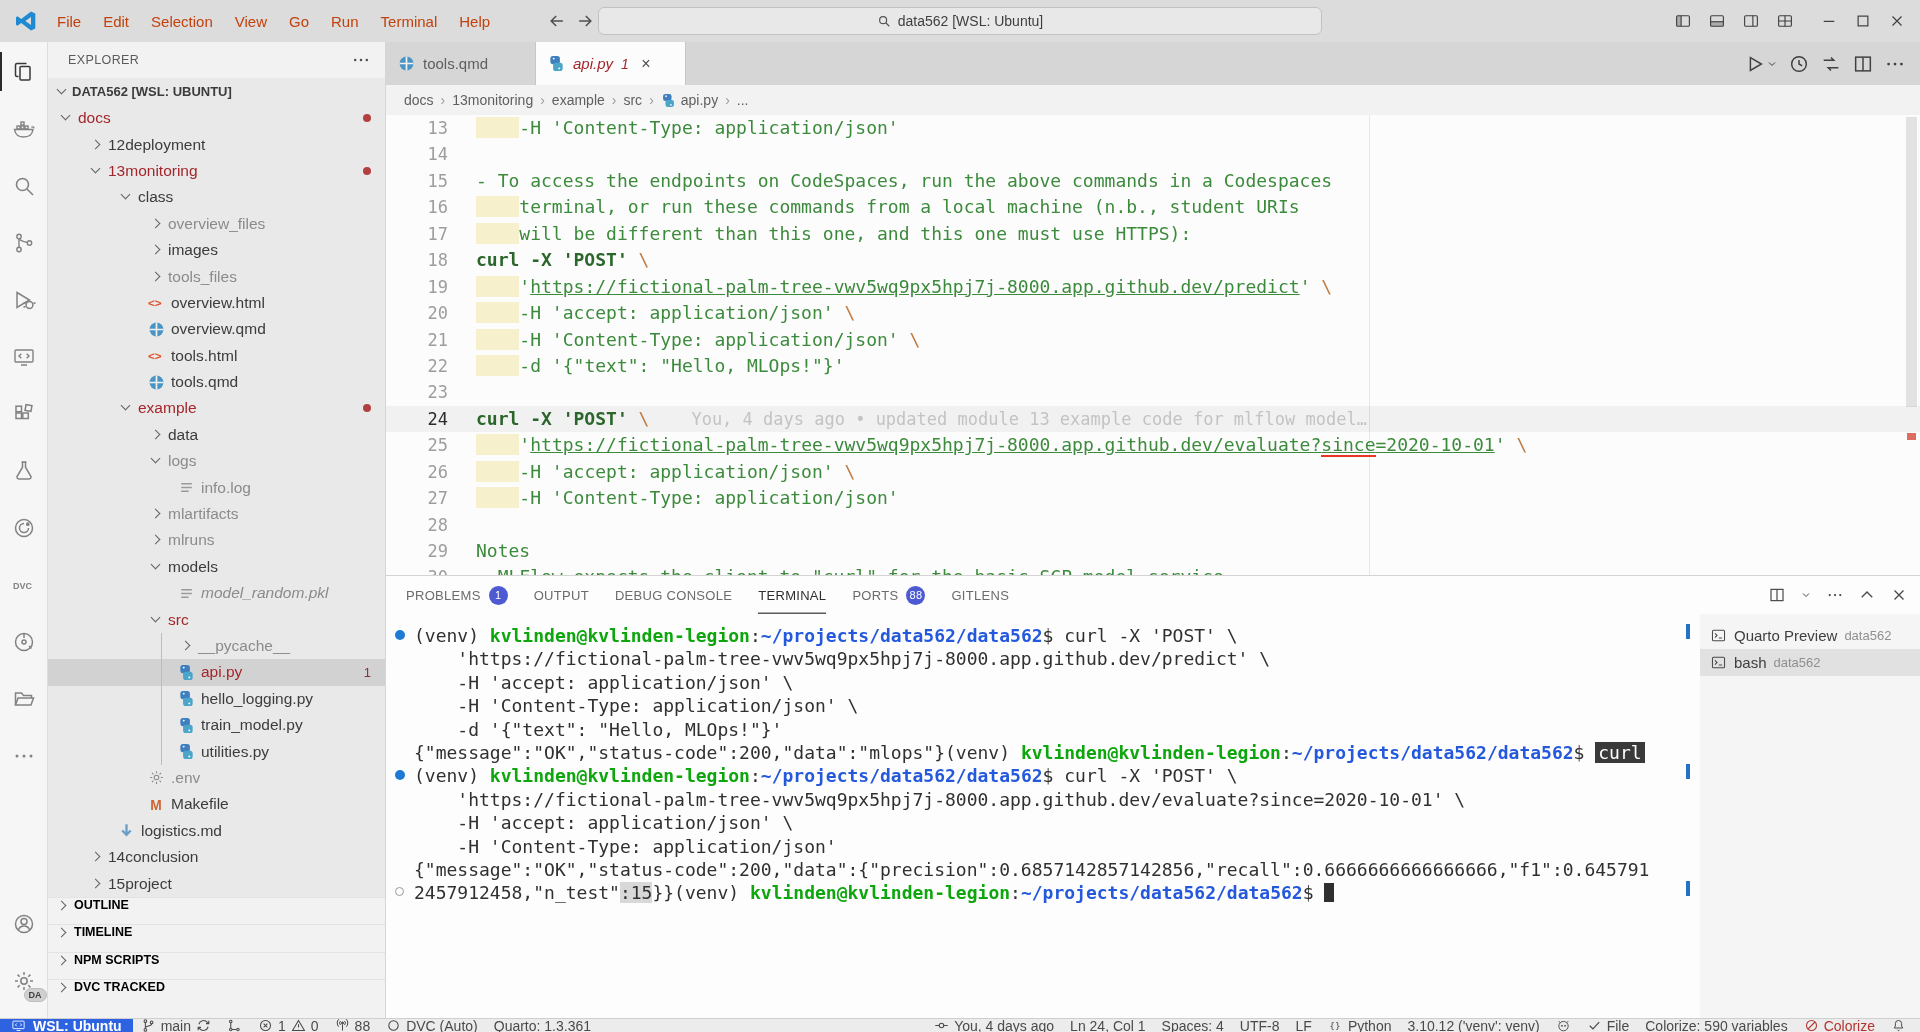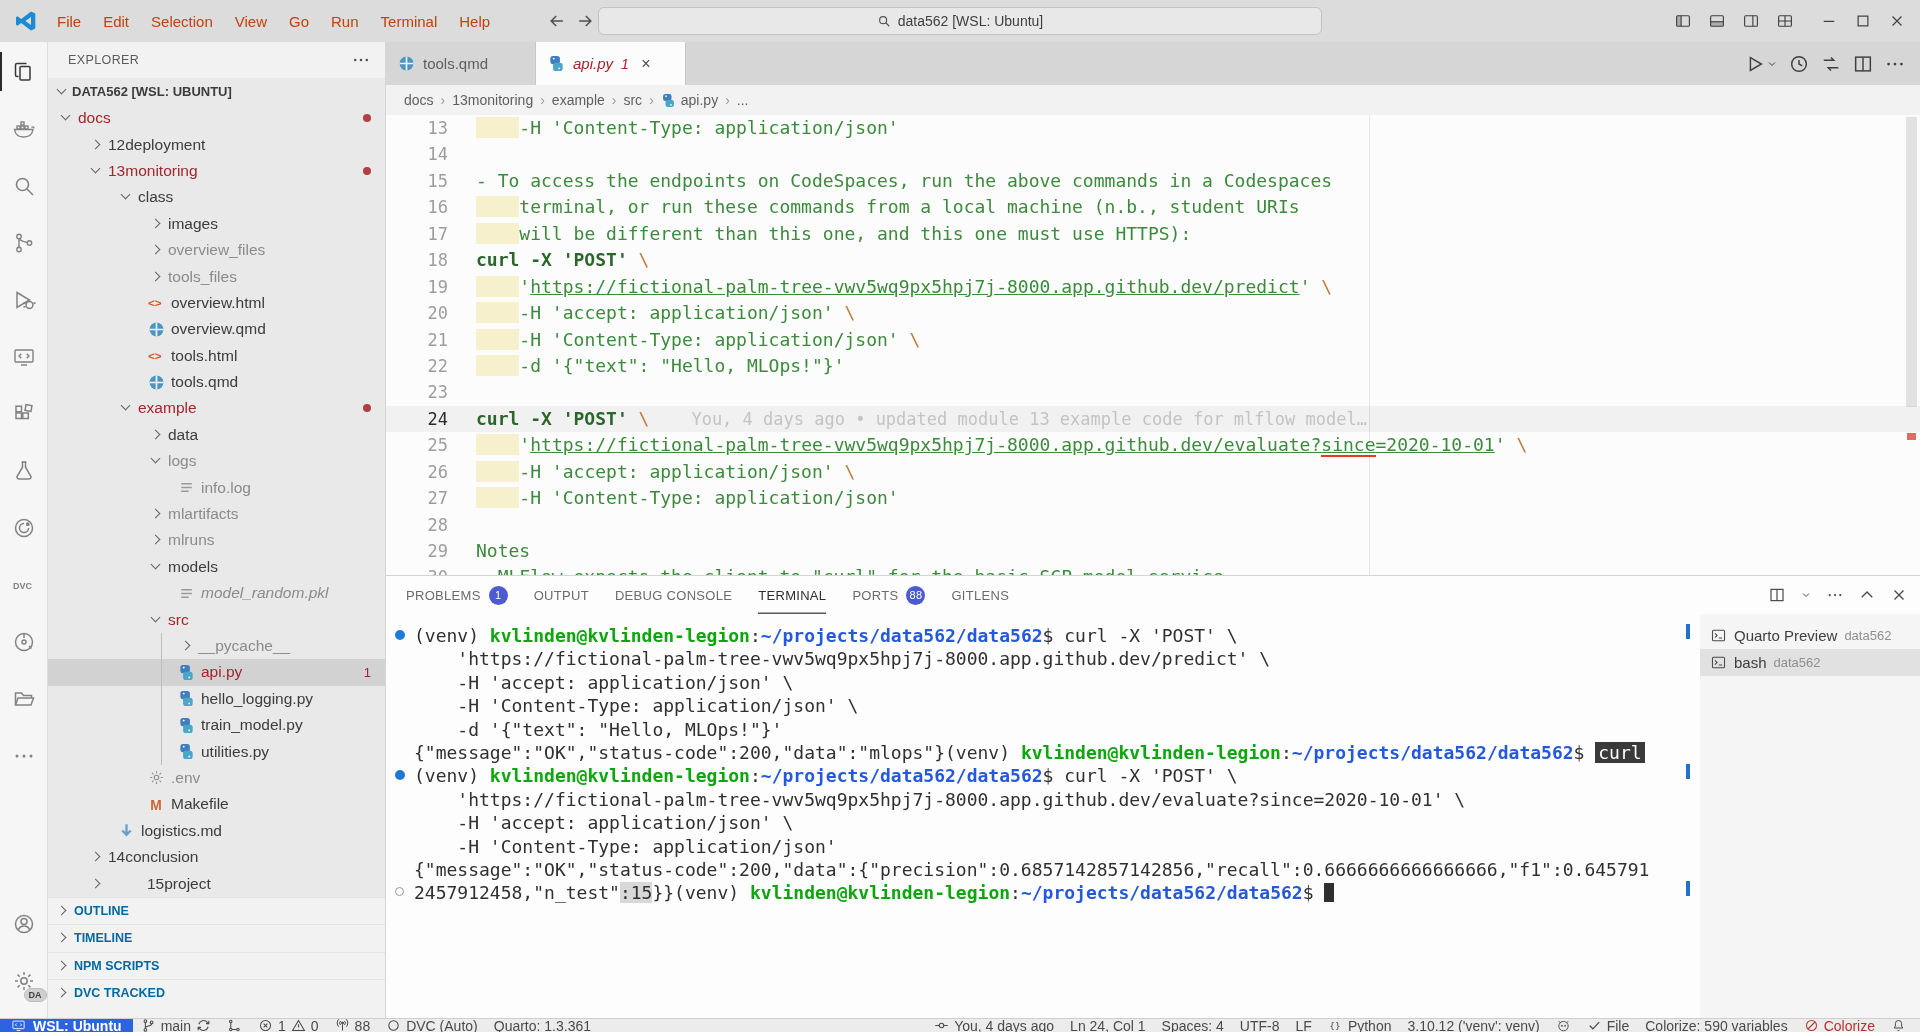--- a/index.html
+++ b/index.html
@@ -47,21 +47,21 @@
   .chev.right { transform:rotate(-45deg); }
   .chev.down { transform:rotate(45deg); top:2px; }
   .row .ficon { width:17px; height:17px; margin-right:6px; font-size:13px; display:inline-flex; align-items:center; justify-content:center; }
   .row.mod, .row.mod .lbl { color:#a4262c; }
   .row.ign, .row.ign .lbl { color:#8b8b8b; }
   .row .badge-dot { margin-left:auto; margin-right:14px; width:8px; height:8px; border-radius:50%; background:#b24040; }
   .row .badge-num { margin-left:auto; margin-right:14px; font-size:13px; color:#8f3033; }
   .root-row { font-weight:bold; font-size:13px; color:#3b3b3b; height:27px; display:flex; align-items:center; padding-left:6px; }
   .root-row .twist { width:16px; height:16px; position:relative; margin-right:2px; }
   .guide { position:absolute; width:1px; background:#bdbdbd; left:113px; }
-  .sections .srow { height:27.5px; display:flex; align-items:center; font-weight:bold; font-size:12.5px; color:#0369a1; padding-left:6px; border-top:1px solid #e3e3e3; }
+  .sections .srow { height:27.5px; display:flex; align-items:flex-start; font-weight:bold; font-size:12.5px; color:#000000; padding-left:6px; border-top:1px solid #e3e3e3; }
   .sections .srow .twist { width:16px; height:16px; position:relative; margin-right:4px; }
 
   
   .workbench { flex:1; display:flex; flex-direction:column; min-width:0; }
   .editorcol { display:flex; flex-direction:column; flex:none; }
   .tabbar { height:43px; background:#d6d6d6; display:flex; align-items:stretch; }
   .tab { display:flex; align-items:center; gap:8px; padding:0 12px; font-size:15px; color:#5e5e5e; border-right:1px solid #c6c6c6; min-width:150px; }
   .tab .ficon { width:17px; height:17px; }
   .tab.active { background:#fcfcfc; color:#a4262c; }
   .tab.active .tab-label { font-style:italic; }
@@ -398,31 +398,31 @@
             </span>
             <span class="lbl">13monitoring</span>
             <span class="badge-dot"></span>
           </div>
           <div class="row" style="padding-left: 70px;">
             <span class="twist">
               <span class="chev down"></span>
             </span>
             <span class="lbl">class</span>
           </div>
+          <div class="row ign" style="padding-left: 100px;">
+            <span class="twist">
+              <span class="chev right"></span>
+            </span>
+            <span class="lbl">overview_files</span>
+          </div>
           <div class="row" style="padding-left: 100px;">
             <span class="twist">
               <span class="chev right"></span>
             </span>
             <span class="lbl">images</span>
-          </div>
-          <div class="row ign" style="padding-left: 100px;">
-            <span class="twist">
-              <span class="chev right"></span>
-            </span>
-            <span class="lbl">overview_files</span>
           </div>
           <div class="row ign" style="padding-left: 100px;">
             <span class="twist">
               <span class="chev right"></span>
             </span>
             <span class="lbl">tools_files</span>
           </div>
           <div class="row" style="padding-left: 100px;">
             <span class="icon ficon">
               <svg viewBox="0 0 16 16">
@@ -591,21 +591,21 @@
               </svg>
             </span>
             <span class="lbl">logistics.md</span>
           </div>
           <div class="row" style="padding-left: 40px;">
             <span class="twist">
               <span class="chev right"></span>
             </span>
             <span class="lbl">14conclusion</span>
           </div>
-          <div class="row" style="padding-left: 40px; gap: 39px;">
+          <div class="row" style="padding-left: 40px;">
             <span class="twist">
               <span class="chev right"></span>
             </span>
             <span class="lbl">15project</span>
           </div>
           <div class="guide" style="top: 555px; height: 132px;"></div>
         </div>
       <div class="sections" id="sections">
           <div class="srow">
             <span class="twist">

